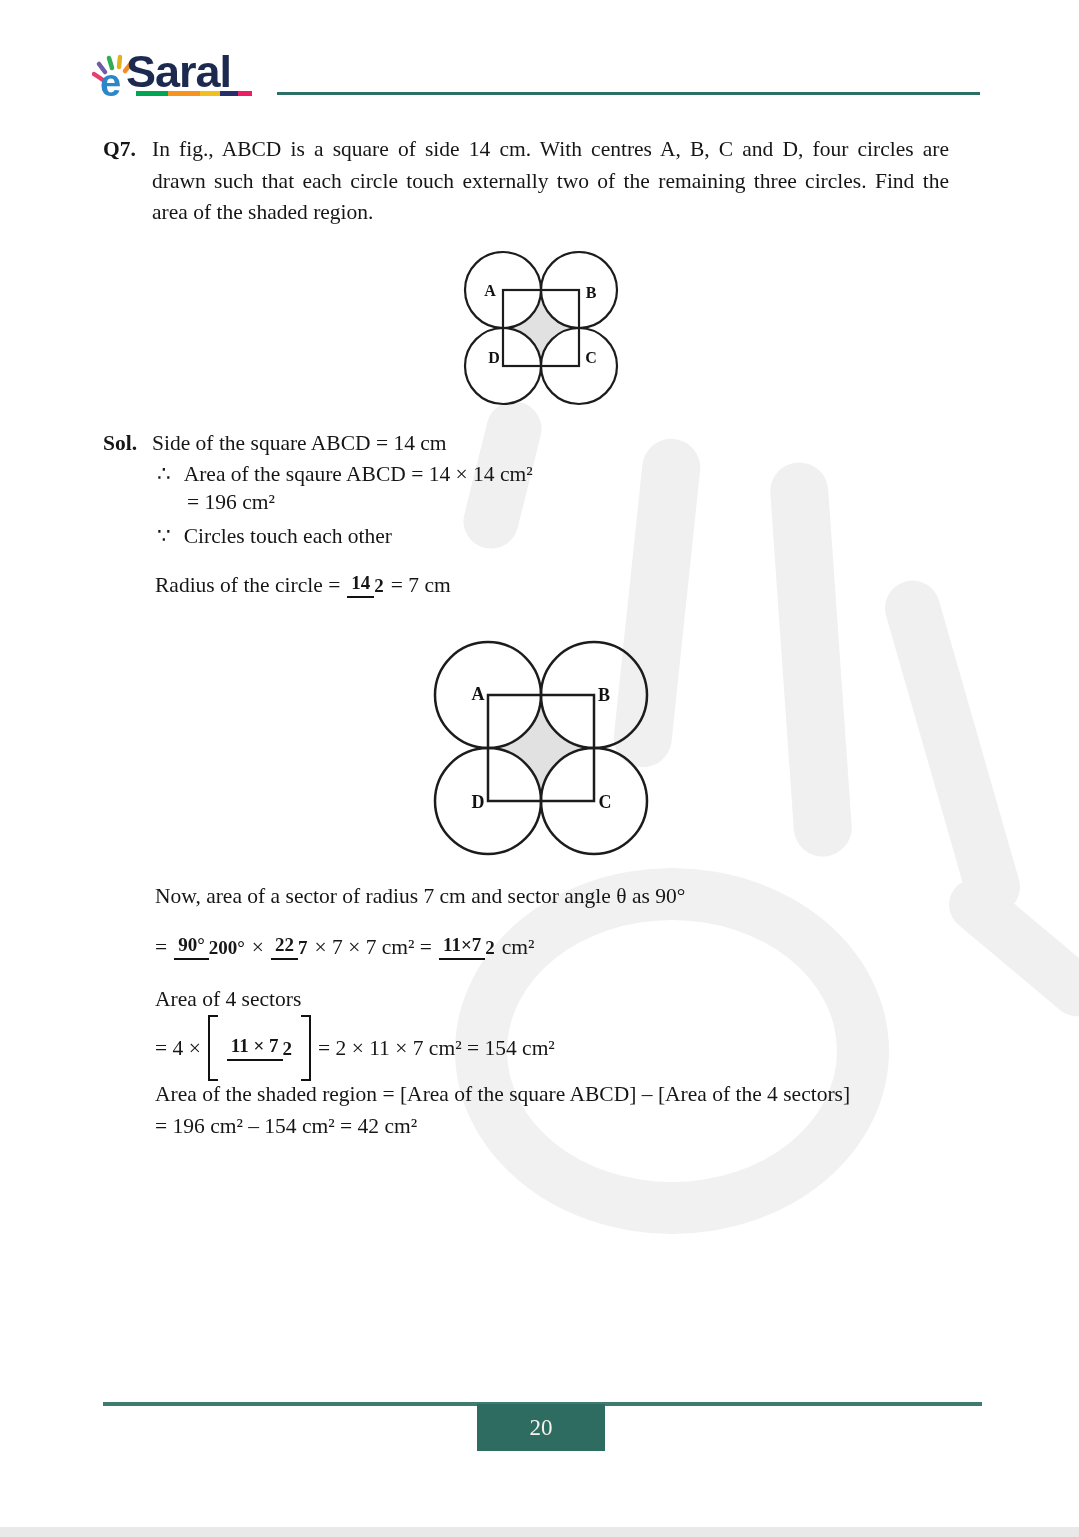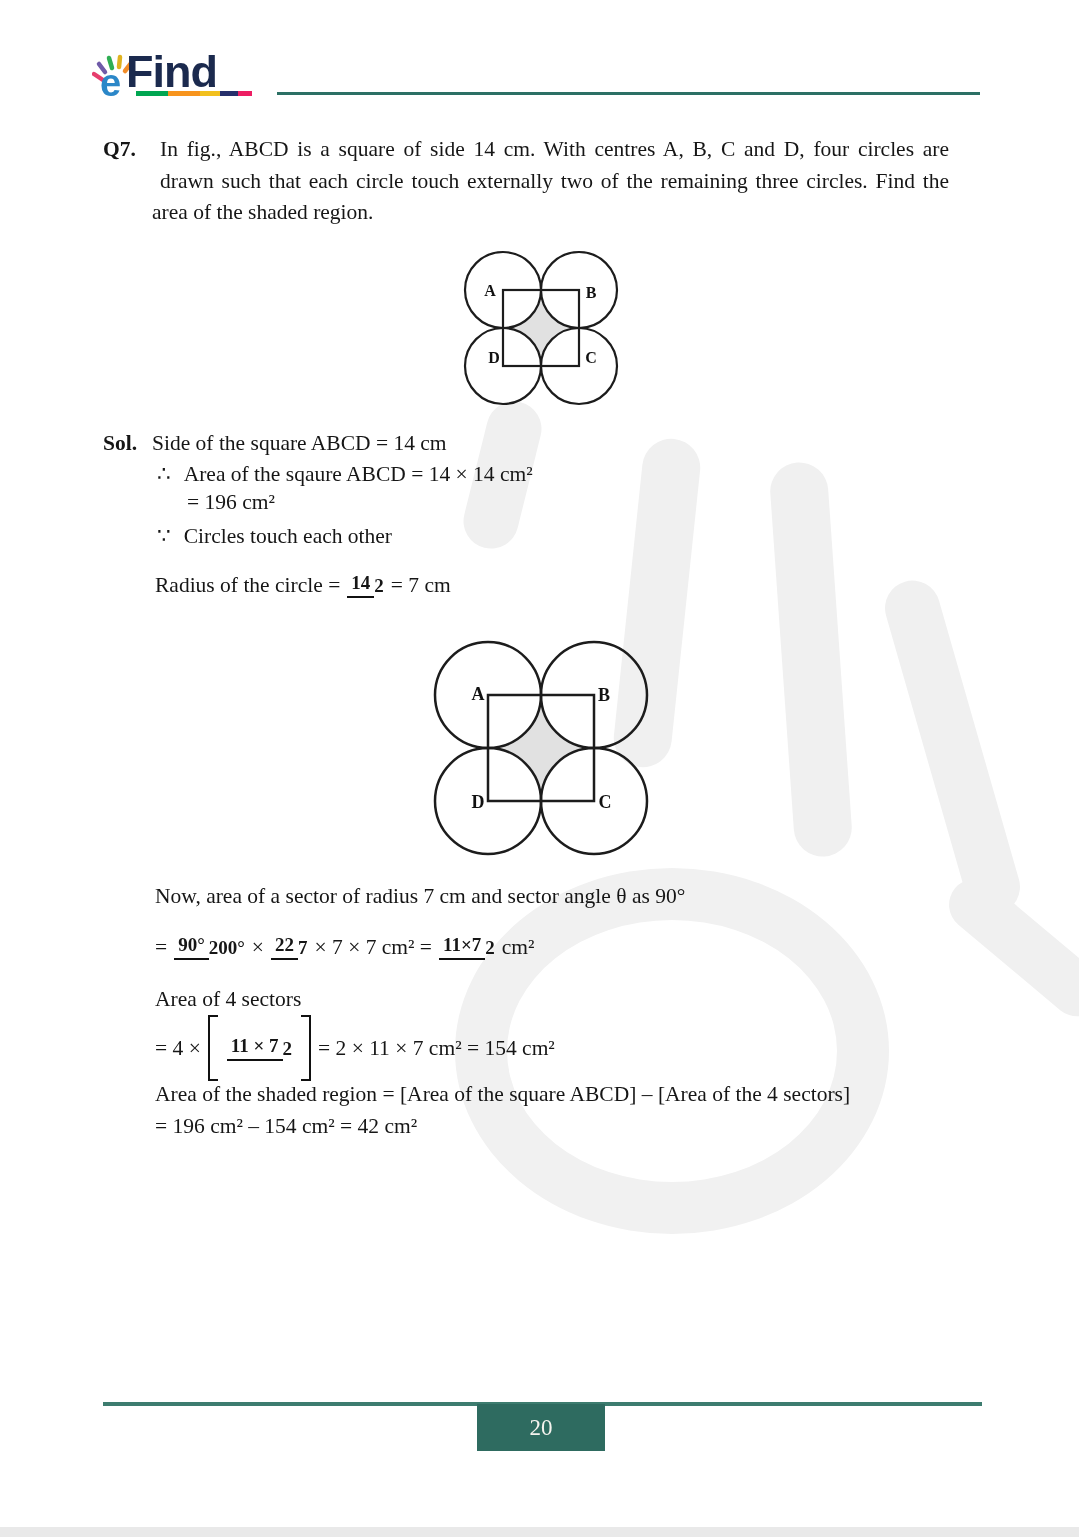--- a/index.html
+++ b/index.html
@@ -19,21 +19,21 @@
   .seg3{width:20px;background:#f2c01e;}
   .seg4{width:18px;background:#262f6b;}
   .seg5{width:14px;background:#ed1e63;}
   .hrule{position:absolute;left:277px;top:92px;width:703px;height:3px;background:#2c7065;z-index:1;}
   .chapter{position:absolute;left:672px;top:64px;width:306px;text-align:right;font-size:22.5px;color:#14141e;z-index:2;}
   
   .txt{font-size:21.5px;line-height:31.5px;z-index:2;}
   .bold{font-weight:700;}
   .qlines{position:absolute;left:152px;top:134px;width:797px;z-index:2;}
   .qline{font-size:21.5px;line-height:31.5px;}
-  .just{text-align:justify;text-align-last:justify;margin-left:8px;}
+  .just{text-align:justify;text-align-last:justify;}
   .symrow{position:absolute;display:flex;gap:13px;z-index:2;}
   
   .eq{position:absolute;display:flex;align-items:center;gap:7px;font-size:21.5px;z-index:2;}
   .frac{display:inline-flex;align-items:center;font-weight:700;
         font-size:19px;line-height:1.15;}
   .frac .num{padding:0 4px 2px;border-bottom:2px solid #111;}
   .frac .den{padding-top:1px;}
   .bracket{width:8px;align-self:stretch;}
   .bracket.bl{border-left:2.5px solid #111;border-top:2.5px solid #111;border-bottom:2.5px solid #111;margin-right:2px;}
   .bracket.br{border-right:2.5px solid #111;border-top:2.5px solid #111;border-bottom:2.5px solid #111;margin-left:2px;}
@@ -64,21 +64,21 @@
   </div>
 
   <svg class="abs" style="left:92px;top:50px;z-index:2;" width="52" height="50" viewBox="0 0 52 50">
     <line x1="11" y1="30" x2="2" y2="24" stroke="#e63e6d" stroke-width="4.5" stroke-linecap="round"></line>
     <line x1="13" y1="22" x2="7" y2="14" stroke="#6f5aa8" stroke-width="4.5" stroke-linecap="round"></line>
     <line x1="20" y1="18" x2="17" y2="8" stroke="#2fae53" stroke-width="4.5" stroke-linecap="round"></line>
     <line x1="27" y1="17" x2="28" y2="7" stroke="#e0b320" stroke-width="4.5" stroke-linecap="round"></line>
     <line x1="33" y1="21" x2="40" y2="12" stroke="#f28c28" stroke-width="4.5" stroke-linecap="round"></line>
     <text x="8" y="46" font-family="Liberation Sans, DejaVu Sans, sans-serif" font-size="38" font-weight="bold" fill="#2b87c8">e</text>
   </svg>
-  <div class="brand">Find</div>
+  <div class="brand">Saral</div>
   <div class="logo-underline">
     <span class="seg1"></span>
     <span class="seg2"></span>
     <span class="seg3"></span>
     <span class="seg4"></span>
     <span class="seg5"></span>
   </div>
   <div class="hrule"></div>
 
   <div class="abs txt bold" style="left:103px;top:134px;">Q7.</div>

